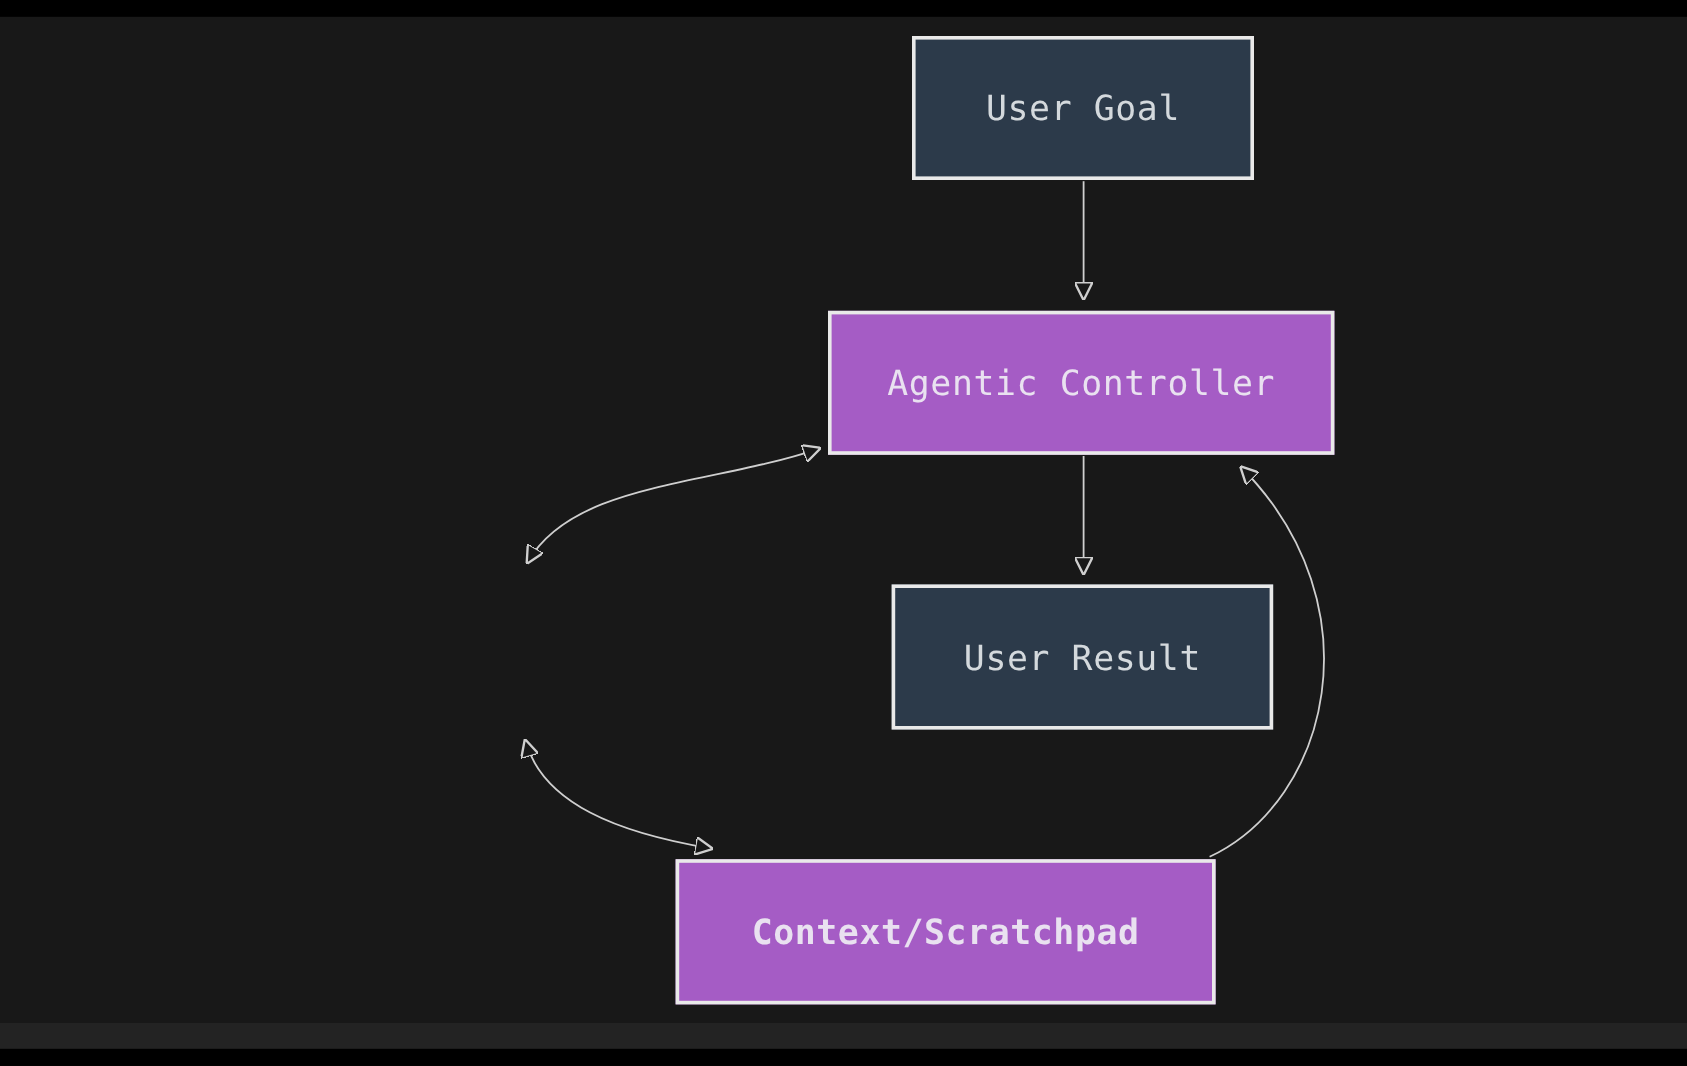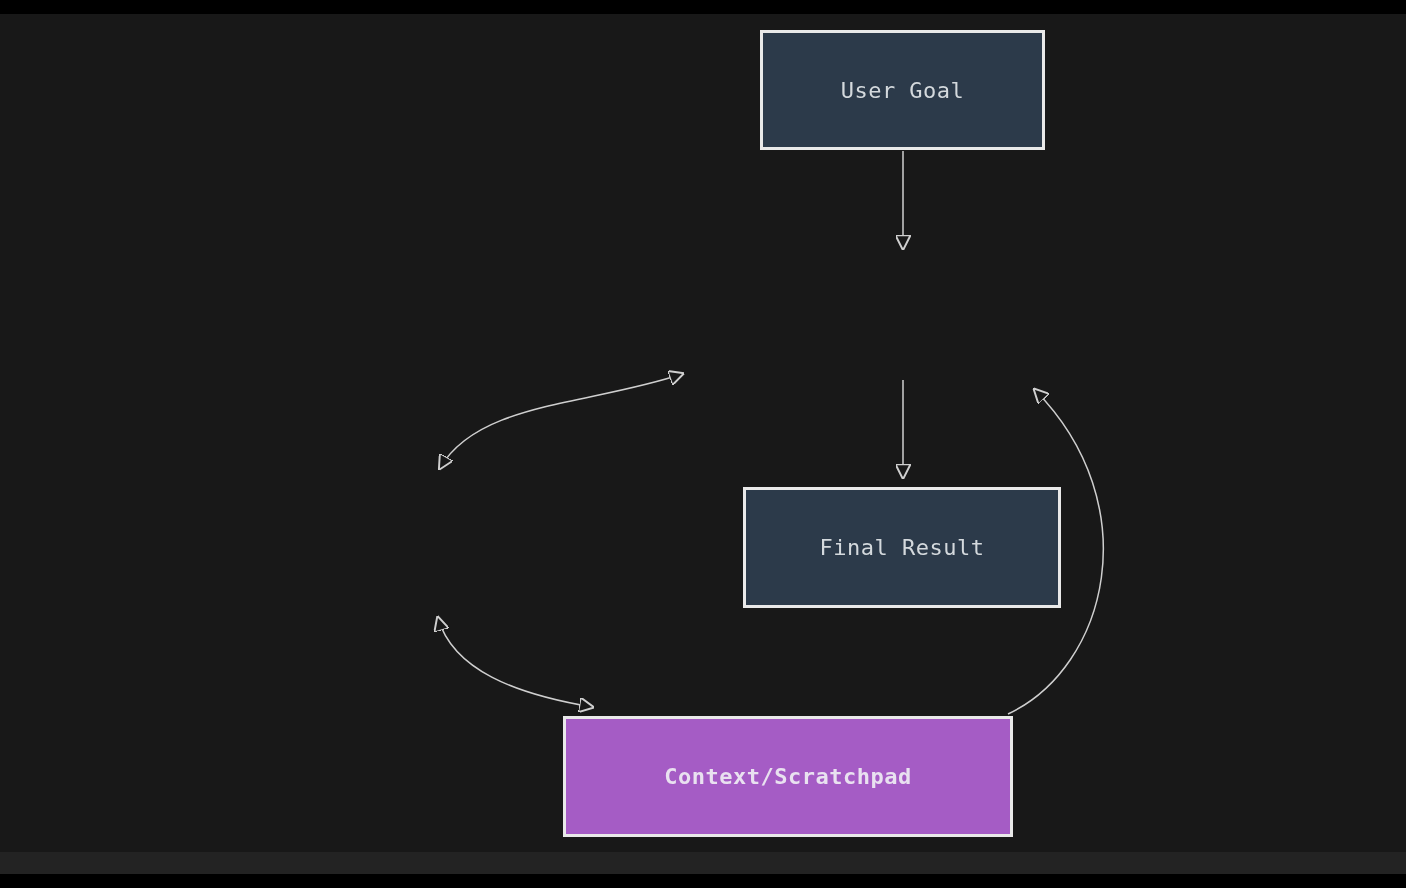--- a/index.html
+++ b/index.html
@@ -28,21 +28,21 @@
     left: 0; top: 0;
     width: 1406px; height: 888px;
     pointer-events: none;
   }
   .node {
     position: absolute;
     display: flex;
     align-items: center;
     justify-content: center;
     border: 3px solid #e9e9e9;
-    font-size: 22px;
+    font-size: 29px;
     letter-spacing: 0.5px;
     white-space: nowrap;
   }
   .node.purple { background: #a55cc5; color: #e9e1f0; }
   .node.slate  { background: #2c3a4a; color: #d4d9dd; }
 
   .node-user-goal          { left: 760px; top: 30px;  width: 285px; height: 120px; }
   .node-agentic-controller { left: 690px; top: 259px; width: 422px; height: 120px; }
   .node-tool-search-call   { left: 243px; top: 487px; width: 390px; height: 121px; }
   .node-final-result       { left: 743px; top: 487px; width: 318px; height: 121px; }
@@ -71,23 +71,26 @@
 
     <path d="M 438 618 C 453 670, 515 694, 592 707" fill="none" stroke="#cfcfcf" stroke-width="1.5" marker-start="url(#arrow)" marker-end="url(#arrow)"></path>
 
     <path d="M 1008 714 C 1108 667, 1148 505, 1035 390" fill="none" stroke="#cfcfcf" stroke-width="1.5" marker-end="url(#arrow)"></path>
   </svg>
 
   <div class="node slate node-user-goal">
     <span>User Goal</span>
   </div>
 
+  <div class="node purple node-agentic-controller">
+    <span>Agentic Controller</span>
+  </div>
 
 
   <div class="node slate node-final-result">
-    <span>Final Result</span>
+    <span>User Result</span>
   </div>
 
   <div class="node purple node-context-scratchpad">
     <span>Context/Scratchpad</span>
   </div>
 
 </div>
 
 </body></html>

